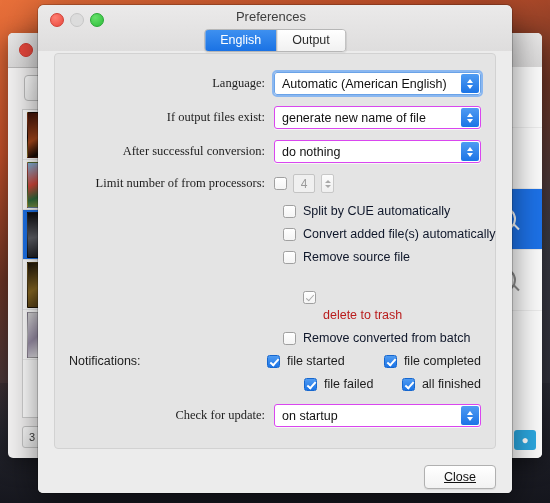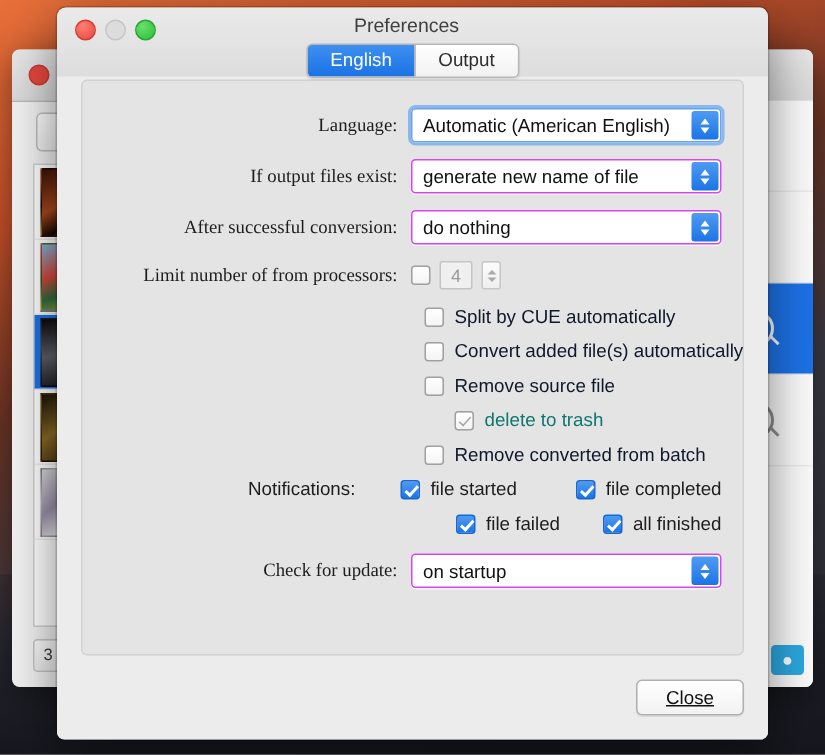--- a/index.html
+++ b/index.html
@@ -344,21 +344,21 @@
     gap: 7px;
     margin-bottom: 9px;
     padding-left: 214px;
   }
   .check-row .cb-label {
     font-size: 12.5px;
     color: #0f172a;
     white-space: nowrap;
   }
   .check-row.sub { padding-left: 234px; }
-  .check-row.sub .cb-label { color: #0f766e; }
+  .check-row.sub .cb-label { color: #b91c1c; margin-top: 35px; }
 
   #proc-row .proc-controls {
     display: flex;
     align-items: center;
     gap: 6px;
   }
   #proc-value {
     width: 22px;
     height: 19px;
     background: #f0f0f0;
@@ -391,21 +391,20 @@
   .chev-grey.up   { border-bottom: 3.5px solid #a9a9a9; }
   .chev-grey.down { border-top: 3.5px solid #a9a9a9; }
 
   #notif-row {
     display: flex;
     align-items: center;
     margin-bottom: 9px;
   }
   #notif-label {
     width: 205px;
-    text-align: right;
     padding-right: 9px;
     font-size: 12.5px;
     color: #1d1d1d;
     box-sizing: border-box;
   }
   .notif-cell {
     display: flex;
     align-items: center;
     gap: 7px;
     width: 112px;

